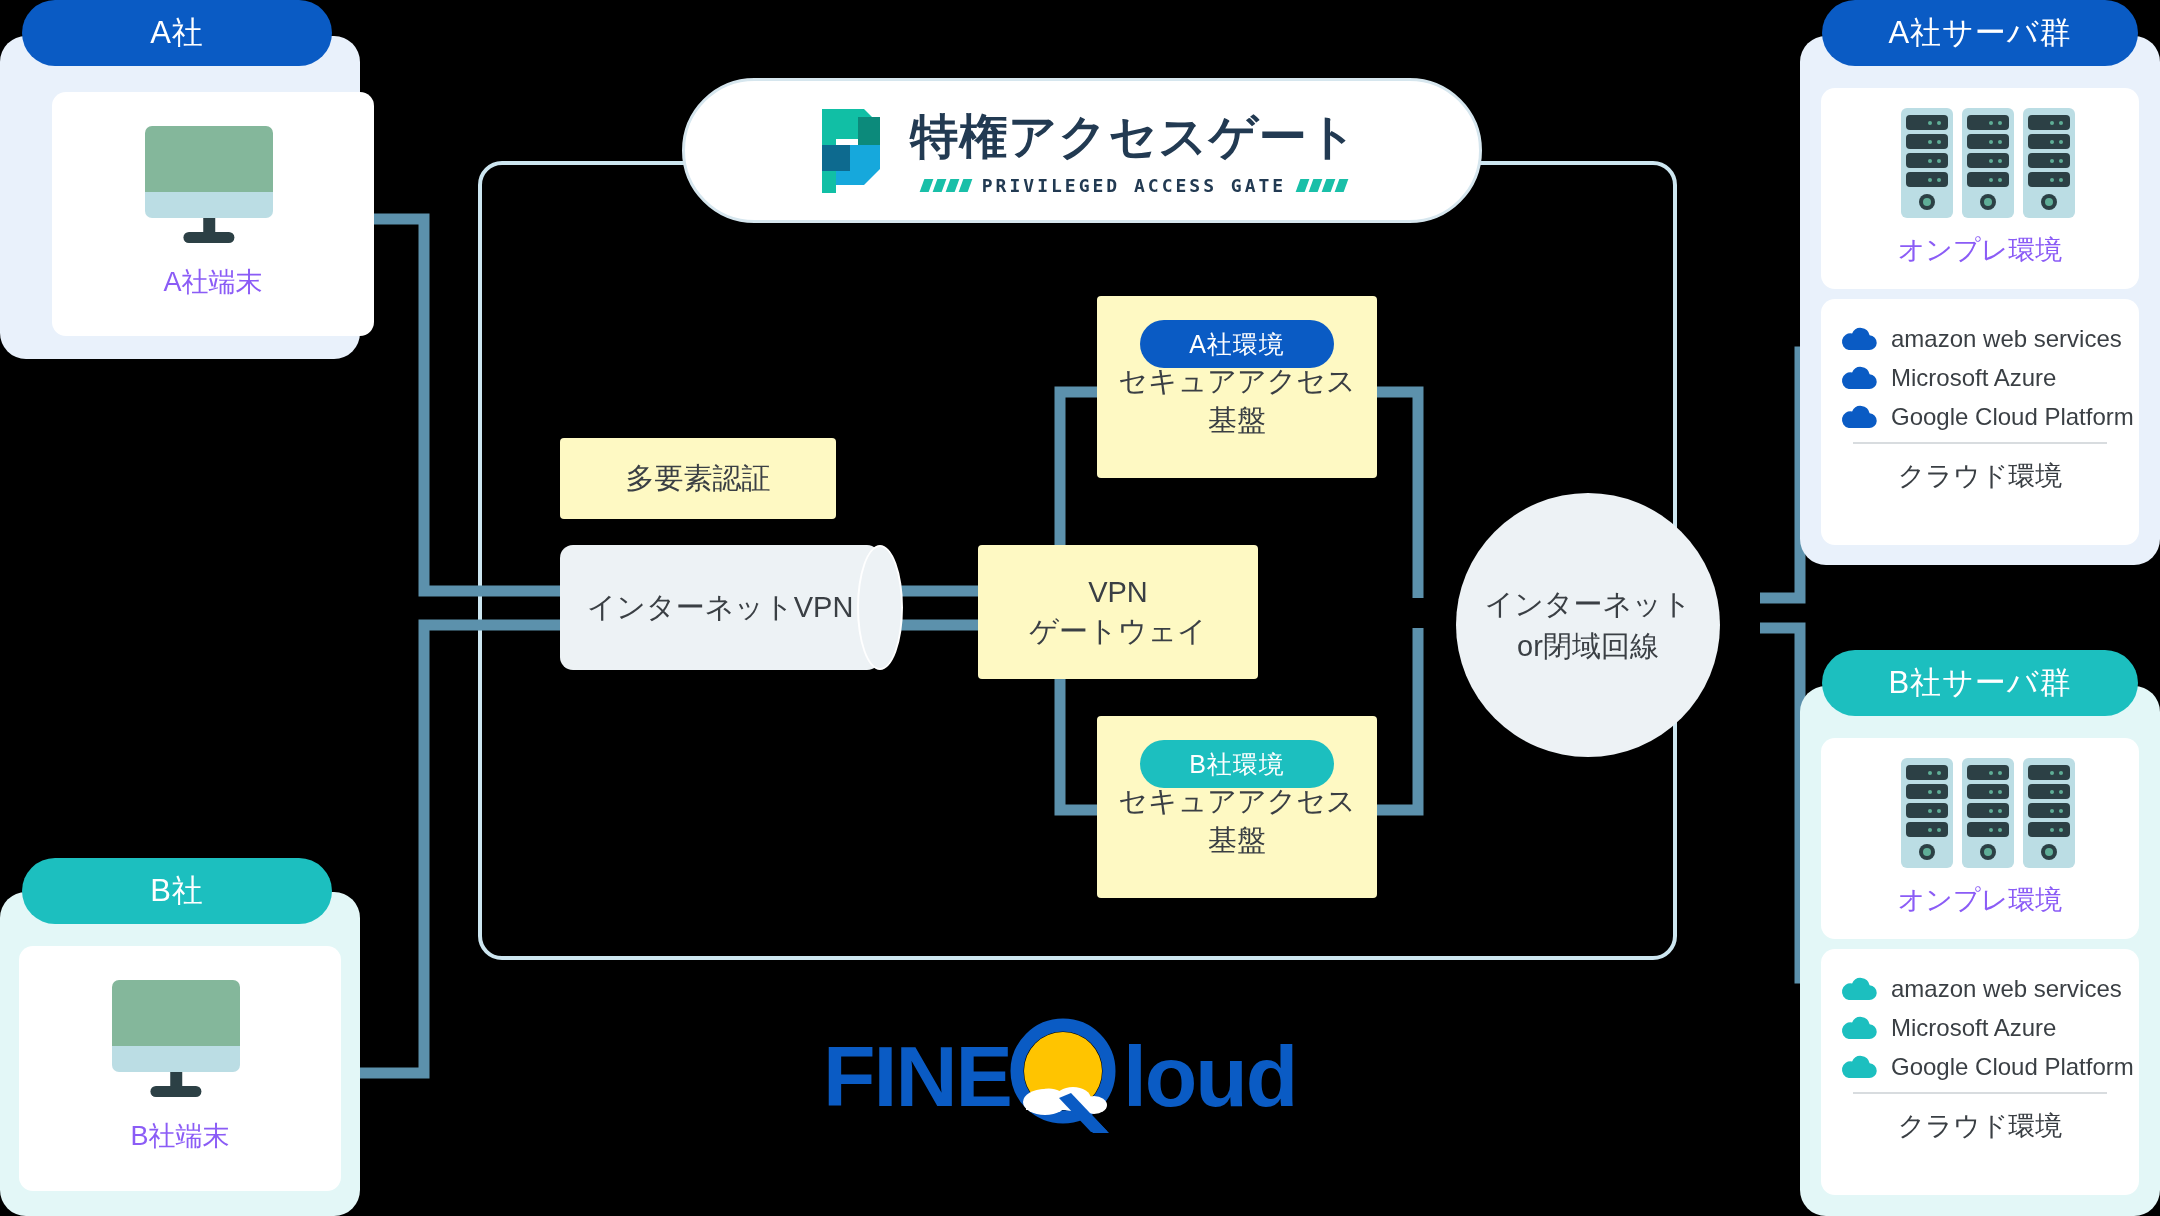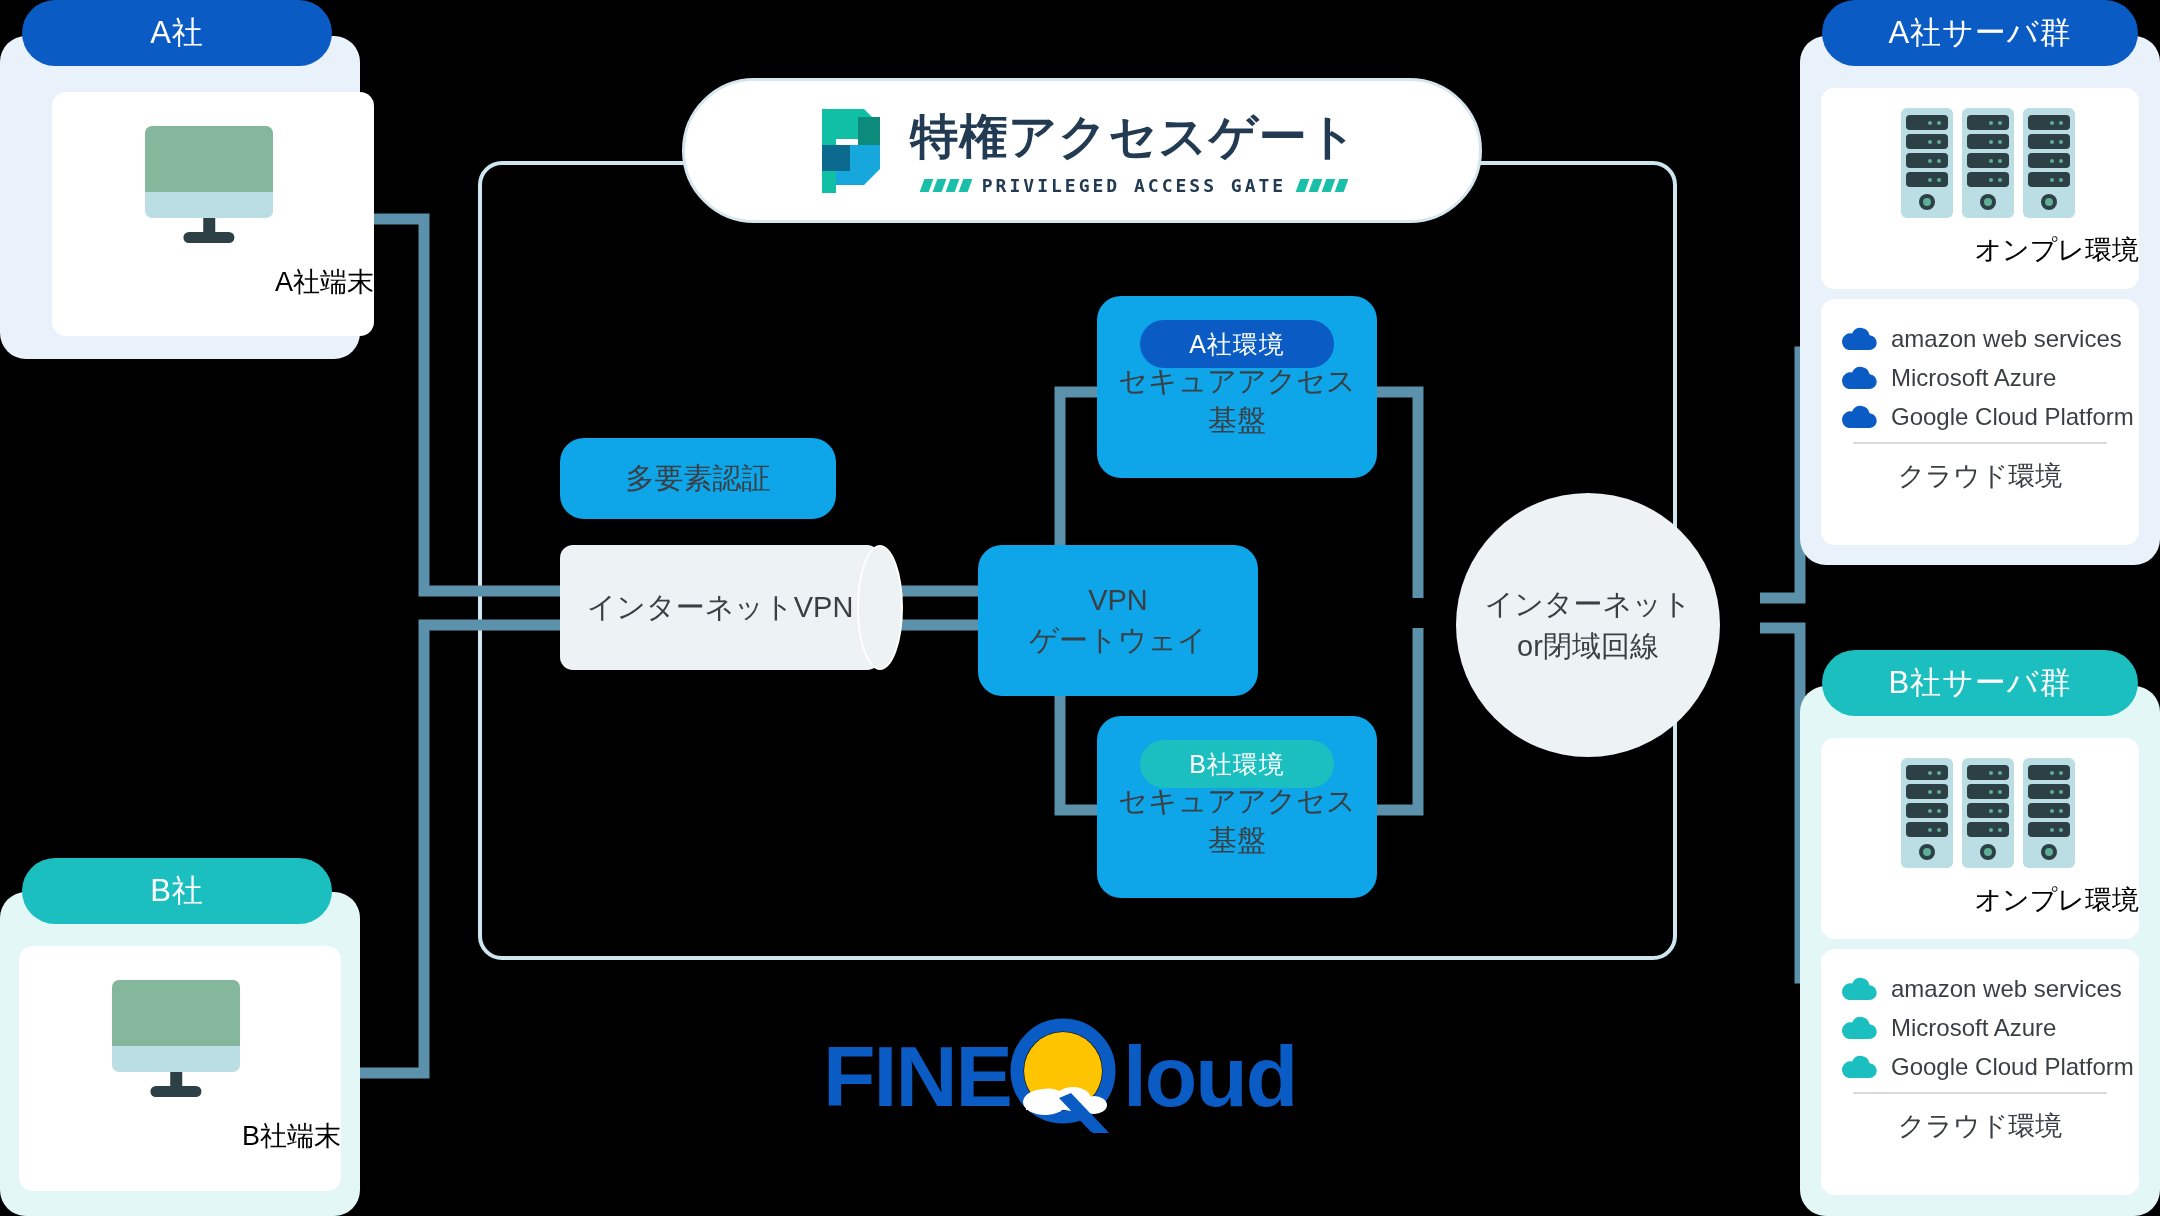--- a/index.html
+++ b/index.html
@@ -33,22 +33,22 @@
 
   .whitecard {
     position: absolute;
     background: #fff;
     border-radius: 14px;
   }
 
   .caption {
     position: absolute;
     width: 100%;
-    text-align: right;
-    color: #000000;
+    text-align: center;
+    color: #8b5cf6;
     white-space: nowrap;
   }
 
   
   .monitor { position: absolute; }
   .mon-screen {
     position: absolute; left: 0; top: 0;
     width: 100%; height: 78%;
     border-radius: 7px;
     background: linear-gradient(to bottom, #84B79B 0%, #84B79B 72%, #BBDDE4 72%, #BBDDE4 100%);
@@ -100,22 +100,22 @@
     display: flex; align-items: center; gap: 14px;
     margin-bottom: 11px;
   }
   .cloud-ico { width: 38px; height: 24px; flex: none; }
   .cloudrow span { color: #3A3F44; white-space: nowrap; text-align: right; }
   .divider { height: 2px; background: #D8DCDF; margin: 6px 14px 0 14px; }
 
   
   .cbox {
     position: absolute;
-    background: #0ea5e9;
-    border-radius: 24px;
+    background: #fef9c3;
+    border-radius: 4px;
     display: flex; flex-direction: column;
     align-items: center; justify-content: center;
     color: #3A3F44;
     text-align: center;
     line-height: 1.35;
   }
   .cyl {
     position: absolute;
     background: #EDF2F5;
     border-radius: 13px;
@@ -258,21 +258,21 @@
 
   <div class="cbox" style="left:560px; top:438px; width:276px; height:81px; font-size:29px;">
     <span>多要素認証</span>
   </div>
 
   <div class="cyl" style="left:560px; top:545px; width:320px; height:125px; font-size:29px;">
     <span>インターネットVPN</span>
     <span class="cyl-cap"></span>
   </div>
 
-  <div class="cbox" style="left:978px; top:545px; width:280px; height:151px; font-size:29px;">
+  <div class="cbox" style="left:978px; top:545px; width:280px; height:134px; font-size:29px;">
     <span>VPN</span>
     <span>ゲートウェイ</span>
   </div>
 
   <div class="cbox" style="left:1097px; top:296px; width:280px; height:182px; font-size:29px; justify-content:flex-start; padding-top:66px;">
     <span>セキュアアクセス</span>
     <span>基盤</span>
   </div>
   <div class="pill pill-a" style="left:1140px; top:320px; width:194px; height:48px; font-size:25px;">A社環境</div>
 

